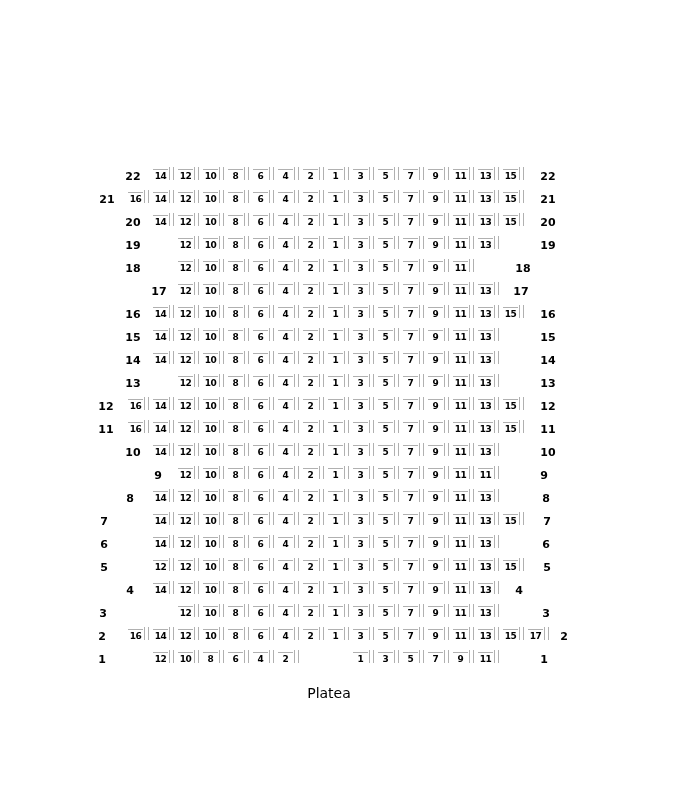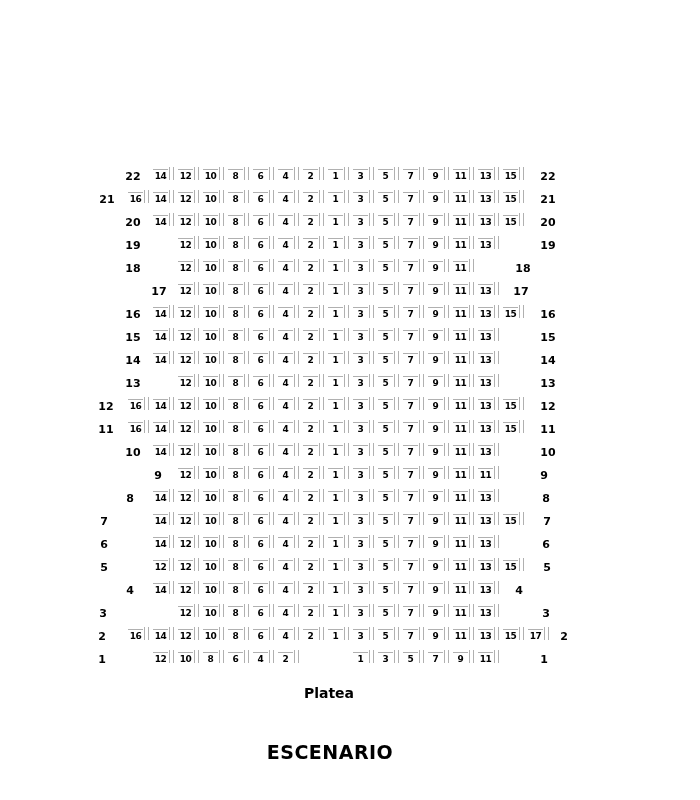--- a/index.html
+++ b/index.html
@@ -22,21 +22,21 @@
     position:absolute; top:-3px; left:16px; width:3px; height:13px;
     border-left:1px solid var(--line,#b0b0b0);
     border-right:1px solid var(--line,#b0b0b0);
   }
   .rlabel {
     position:absolute; transform:translate(-50%,-50%);
     font-size:11px; font-weight:700; white-space:nowrap; color:#000;
   }
   .platea {
     position:absolute; left:329px; top:693px; transform:translate(-50%,-50%);
-    font-size:14px; font-weight:700;
+    font-size:14px; font-weight:400;
   }
   .escenario {
     position:absolute; left:330px; top:752px; transform:translate(-50%,-50%);
     font-size:19px; font-weight:700; letter-spacing:0.5px;
   }
 </style>
 </head>
 <body>
 
 <div class="canvas">
@@ -1332,14 +1332,13 @@
       <div class="seat" style="left: 453px; top: 652px;">
         <span class="num">9</span>
         <span class="bars"></span>
       </div>
       <div class="seat" style="left: 478px; top: 652px;">
         <span class="num">11</span>
         <span class="bars"></span>
       </div>
     </div>
   <div class="platea">Platea</div>
-  <div class="escenario">ESCENARIO</div>
 </div>
 
 </body></html>

